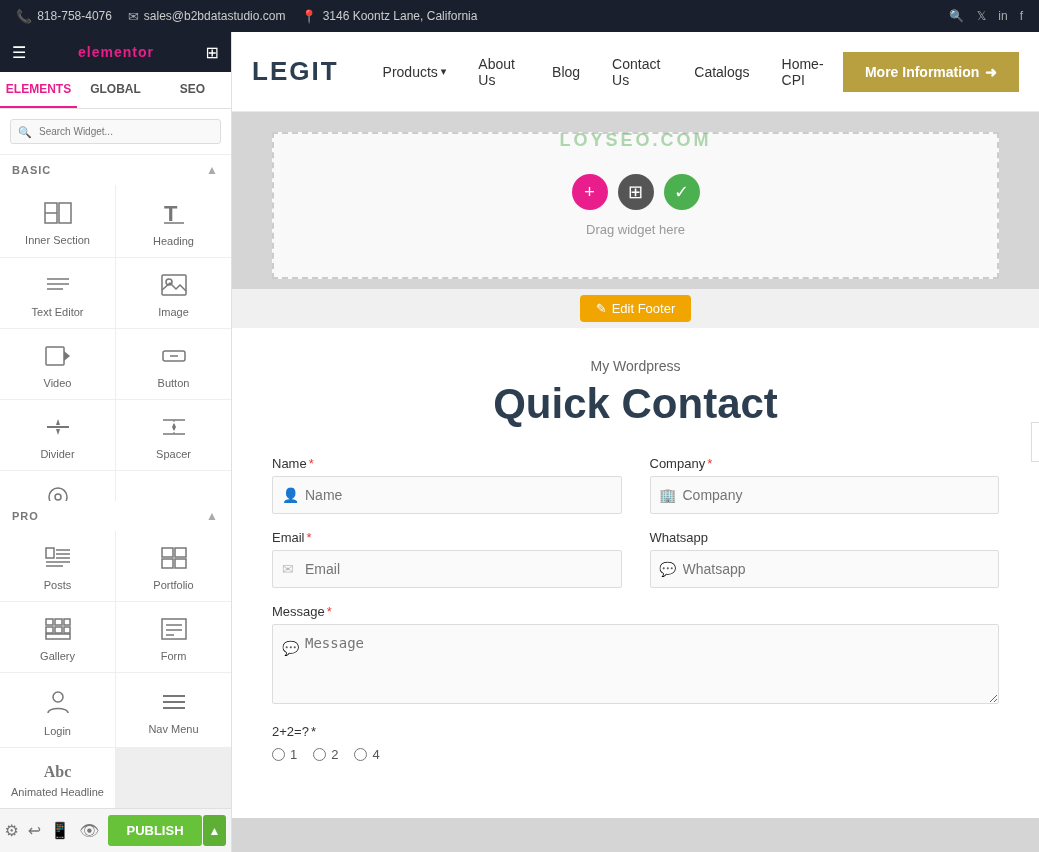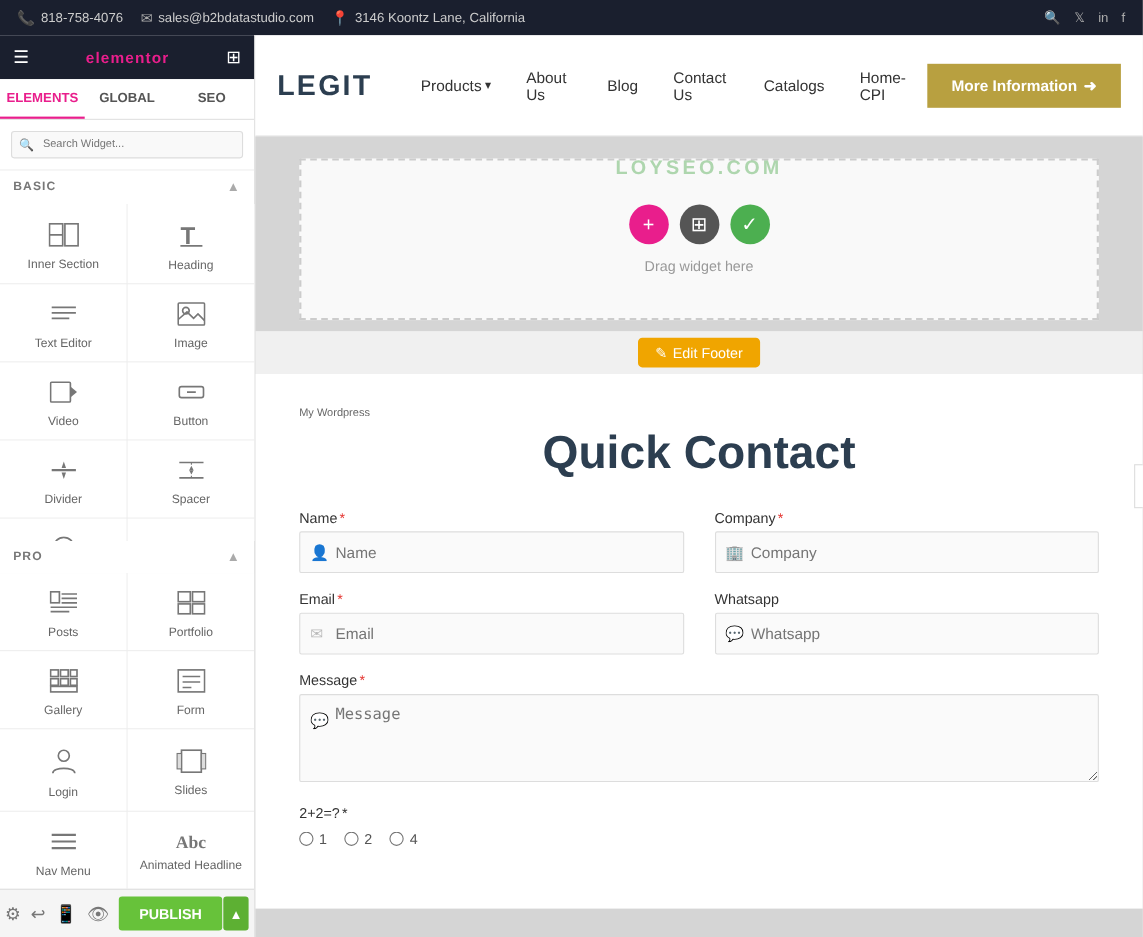--- a/index.html
+++ b/index.html
@@ -183,21 +183,21 @@
       flex: 1;
       display: flex;
       flex-direction: column;
       overflow: hidden;
     }
 
     
     .site-header {
       background: #fff;
       border-bottom: 1px solid #e8e8e8;
-      height: 92px;
+      height: 80px;
       display: flex;
       align-items: center;
       padding: 0 20px;
       flex-shrink: 0;
     }
     .site-logo {
       font-size: 26px;
       font-weight: 900;
       color: #2c3e50;
       margin-right: 30px;
@@ -298,21 +298,22 @@
       align-items: center;
       gap: 5px;
     }
 
     
     .contact-section {
       background: #fff;
       padding: 30px 40px 40px;
     }
     .contact-subtitle {
-      font-size: 10px;
+      text-align: center;
+      font-size: 14px;
       color: #666;
       margin-bottom: 6px;
     }
     .contact-title {
       text-align: center;
       font-size: 42px;
       font-weight: 700;
       color: #2c3e50;
       margin-bottom: 28px;
     }
@@ -633,30 +634,20 @@
         <span class="widget-label">Form</span>
       </div>
       <div class="widget-item">
         <span class="widget-icon">
           <svg width="24" height="26" viewBox="0 0 24 26">
               <circle cx="12" cy="8" r="5" fill="none" stroke="#777" stroke-width="1.5"></circle>
               <path d="M2 24 C2 18 22 18 22 24" fill="none" stroke="#777" stroke-width="1.5"></path>
             </svg>
         </span>
         <span class="widget-label">Login</span>
-      </div>
-      <div class="widget-item">
-        <span class="widget-icon">
-          <svg width="28" height="22" viewBox="0 0 28 22">
-              <rect x="5" y="1" width="18" height="20" fill="none" stroke="#777" stroke-width="1.5"></rect>
-              <rect x="1" y="4" width="4" height="14" fill="#ddd" stroke="#777" stroke-width="1"></rect>
-              <rect x="23" y="4" width="4" height="14" fill="#ddd" stroke="#777" stroke-width="1"></rect>
-            </svg>
-        </span>
-        <span class="widget-label">Slides</span>
       </div>
       <div class="widget-item">
         <span class="widget-icon">
           <svg width="26" height="22" viewBox="0 0 26 22">
               <line x1="2" y1="5" x2="24" y2="5" stroke="#777" stroke-width="2"></line>
               <line x1="2" y1="11" x2="24" y2="11" stroke="#777" stroke-width="2"></line>
               <line x1="2" y1="17" x2="24" y2="17" stroke="#777" stroke-width="2"></line>
             </svg>
         </span>
         <span class="widget-label">Nav Menu</span>

